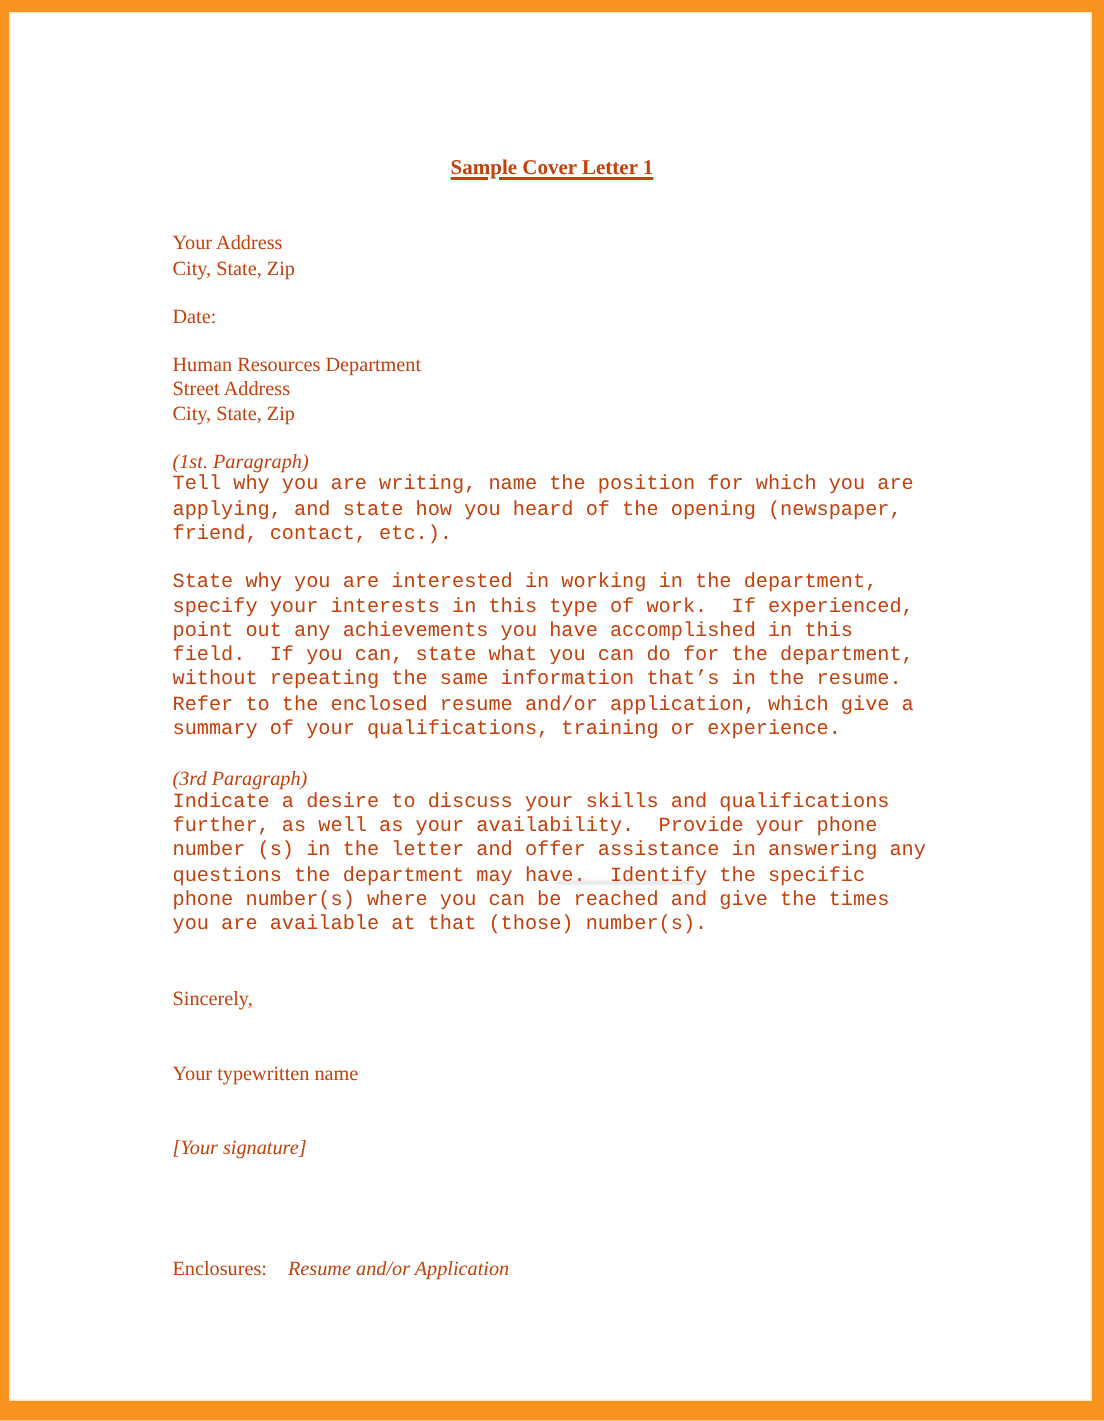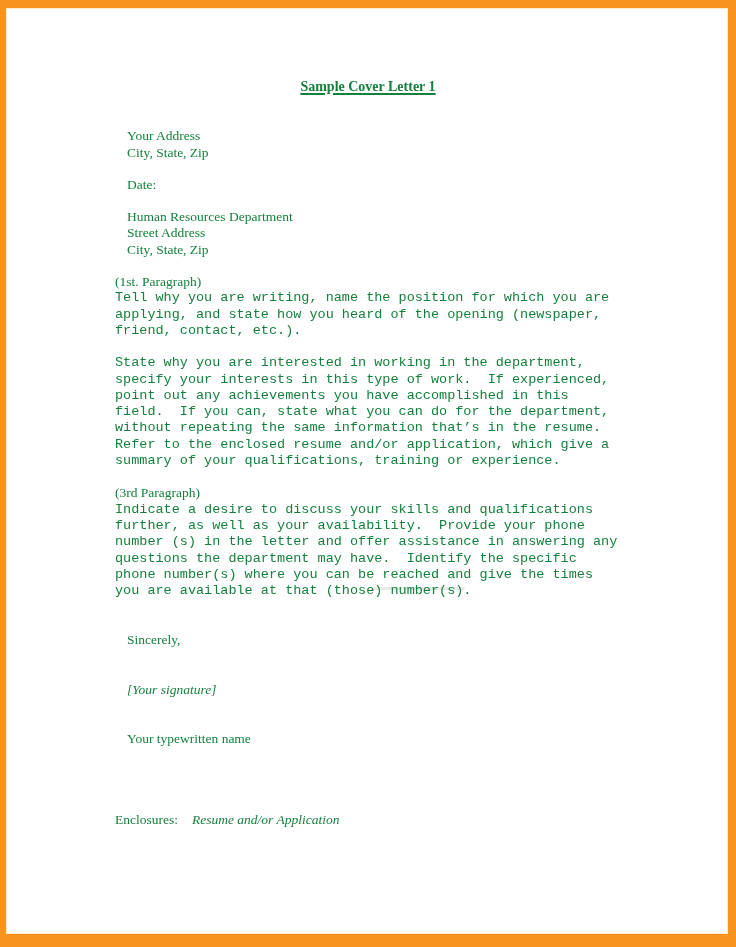--- a/index.html
+++ b/index.html
@@ -17,41 +17,41 @@
     top: 8px;
     right: 8px;
     bottom: 13px;
     background: #FFFFFF;
     border: 1px solid #FBE9C8;
     box-sizing: border-box;
   }
   .content {
     position: absolute;
     left: 108px;
-    top: 70px;
+    top: 96px;
     width: 506px;
     font-size: 13.5px;
     line-height: 16.3px;
-    color: #15803d;
+    color: #c2410c;
   }
   .title {
     margin: 0;
     text-align: center;
     font-size: 14px;
     font-weight: bold;
     text-decoration: underline;
     text-decoration-thickness: 2px;
     text-underline-offset: 2px;
     line-height: 16.3px;
   }
   .block { margin: 16px 0 0 0; }
   .block-2gap { margin: 33px 0 0 0; }
   .block-4gap { margin: 65px 0 0 0; }
-  .line { white-space: pre-wrap; margin-left: 12px; }
-  .para-label { }
+  .line { white-space: pre-wrap; }
+  .para-label { font-style: italic; }
   .para-body { white-space: pre-wrap; font-family: Liberation Mono, monospace; }
   .signature { font-style: italic; }
   .enclosures-value { margin-left: 14px; font-style: italic; }
   .smudge {
     position: absolute;
     left: 364px;
     top: 578px;
     width: 94px;
     height: 3px;
     background: #E9E9E9;
@@ -98,25 +98,25 @@
     <div class="block">
       <div class="para-label">(3rd Paragraph)</div>
       <div class="para-body">Indicate a desire to discuss your skills and qualifications further, as well as your availability.  Provide your phone number (s) in the letter and offer assistance in answering any questions the department may have.  Identify the specific phone number(s) where you can be reached and give the times you are available at that (those) number(s).</div>
     </div>
 
     <div class="block-2gap">
       <div class="line">Sincerely,</div>
     </div>
 
     <div class="block-2gap">
-      <div class="line signature">[Your signature]</div>
+      <div class="line">Your typewritten name</div>
     </div>
 
     <div class="block-2gap">
-      <div class="line">Your typewritten name</div>
+      <div class="line signature">[Your signature]</div>
     </div>
 
     <div class="block-4gap">
       <span>Enclosures:</span><span class="enclosures-value">Resume and/or Application</span>
     </div>
 
   </div>
 </div>
 
 </body></html>

